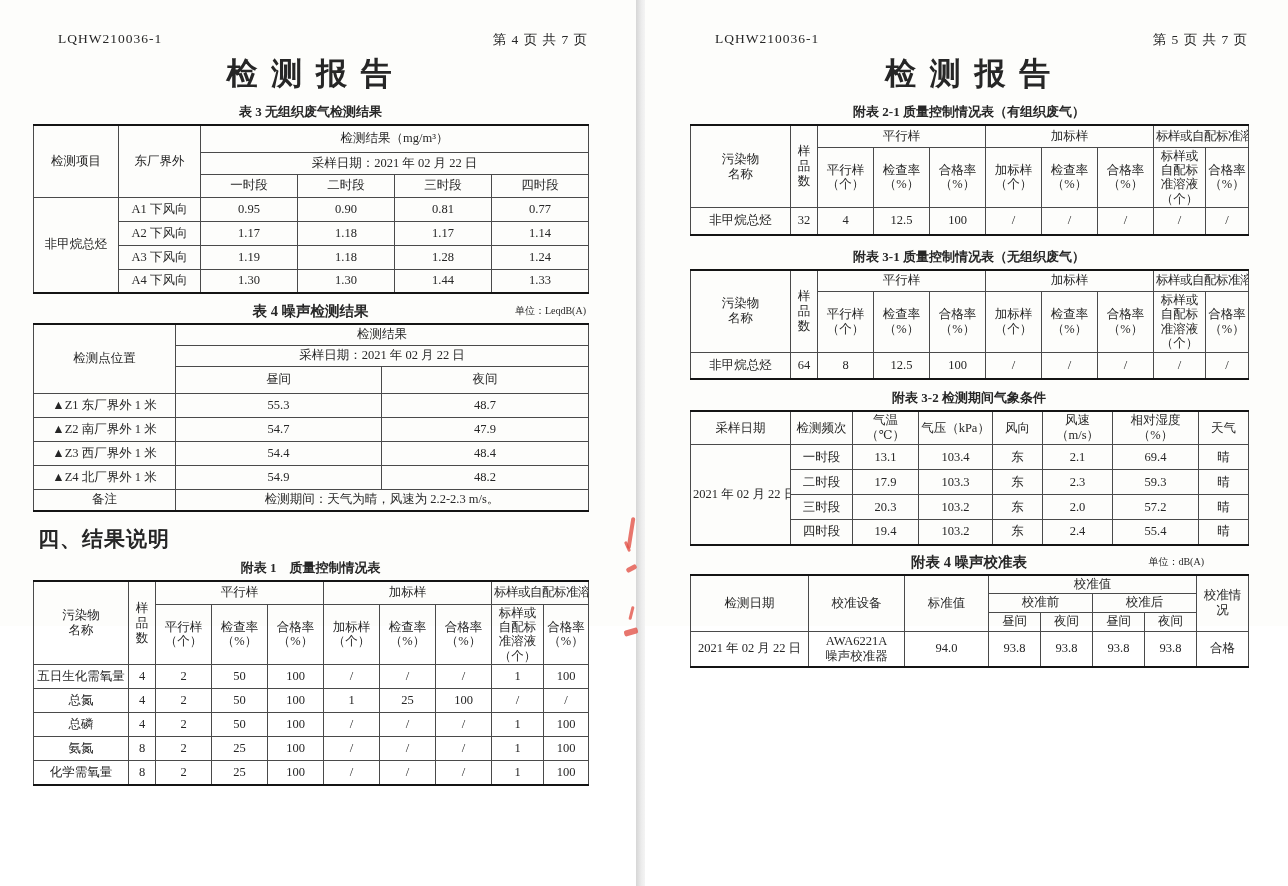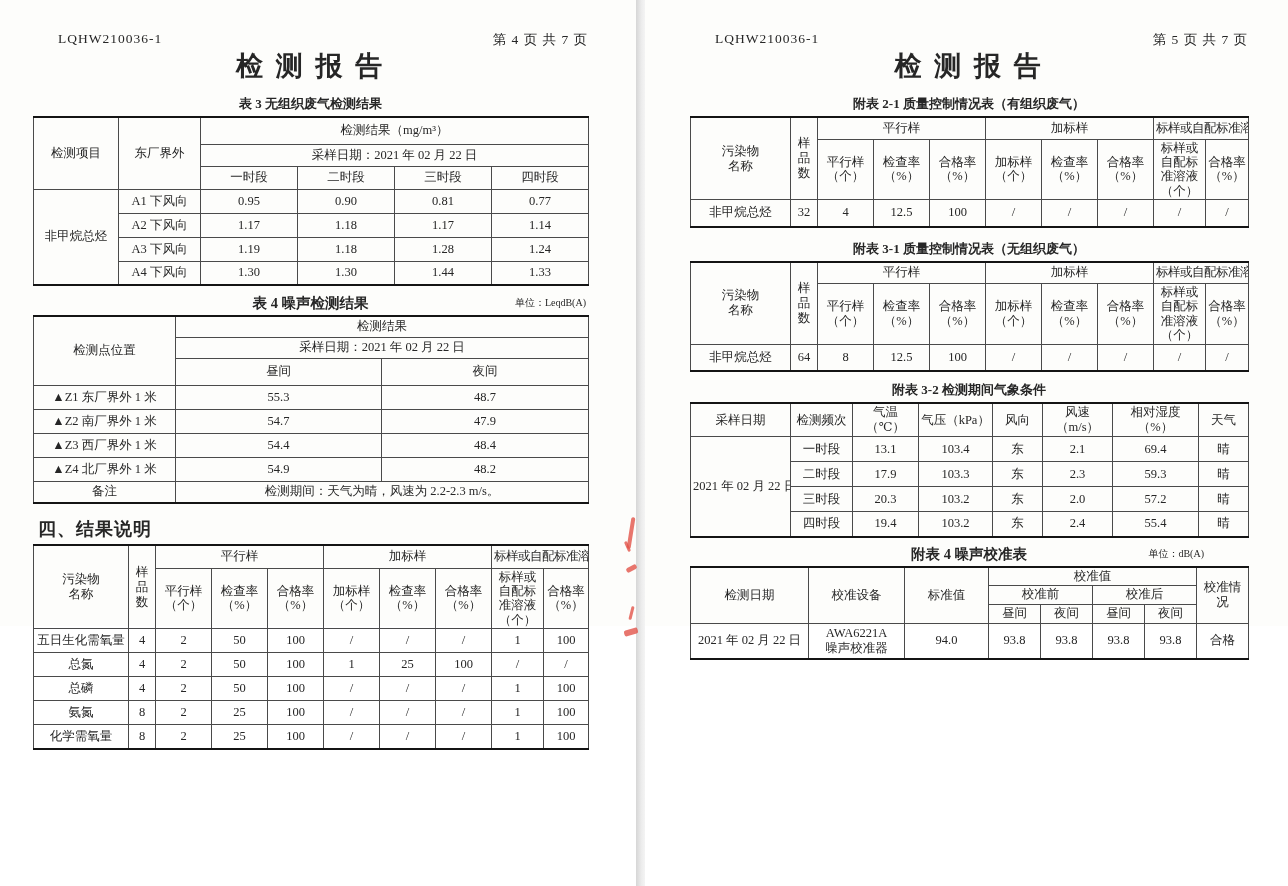--- a/index.html
+++ b/index.html
@@ -16,21 +16,21 @@
   .page-right { left:645px; width:643px; }
   .gutter {
     position:absolute; left:636px; top:0; width:9px; height:886px;
     background:linear-gradient(to right,#d6d6d6,#ececec 60%,#f4f4f4);
   }
   .content-l { margin-left:33px; width:555px; }
   .content-r { margin-left:45px; width:558px; }
 
   .doc-header { display:flex; justify-content:space-between; padding-top:31px; font-size:13.5px; letter-spacing:1px; }
   .doc-header .num { margin-left:25px; }
-  .report-title { text-align:center; font-size:27px; font-weight:bold; letter-spacing:3px; margin-top:0; line-height:34px; }
+  .report-title { text-align:center; font-size:31px; font-weight:bold; letter-spacing:3px; margin-top:8px; line-height:34px; }
 
   .tbl-caption { text-align:center; font-weight:bold; font-size:13px; margin-top:12px; margin-bottom:3px; line-height:18px; }
   .caption-row { position:relative; text-align:center; font-weight:bold; font-size:14.5px; margin-top:8px; line-height:18px; height:18px; }
   .caption-row .unit { position:absolute; right:2px; bottom:0; font-weight:normal; font-size:10px; }
   .caption-row .unit-in { right:44px; }
 
   table.tbl { border-collapse:collapse; table-layout:fixed; width:555px; margin-top:3px;
               border-top:2px solid #141414; border-bottom:2px solid #141414; }
   .content-r table.tbl { width:558px; }
   table.tbl td {
@@ -39,21 +39,21 @@
   }
   td.left { text-align:left; padding-left:10px; }
   td.tight { font-size:11.5px; letter-spacing:-0.5px; white-space:nowrap; }
   td.nowrap { white-space:nowrap; }
   .preline { white-space:pre-line; }
 
   tr.h18 td{height:18px} tr.h19 td{height:19px} tr.h21 td{height:21px} tr.h22 td{height:22px}
   tr.h23 td{height:23px} tr.h24 td{height:24px} tr.h25 td{height:25px} tr.h27 td{height:27px}
   tr.h36 td{height:36px} tr.h44 td{height:44px; line-height:1.15;}
 
-  .section-heading { font-size:18px; font-weight:bold; margin-top:13px; margin-left:5px; letter-spacing:1px; }
+  .section-heading { font-size:21px; font-weight:bold; margin-top:13px; margin-left:5px; letter-spacing:1px; }
 
   .redmark { position:absolute; background:#e2544a; opacity:.8; }
 </style>
 </head>
 <body>
 
 <div class="page page-left">
   <div class="content-l">
     <div class="doc-header">
       <span class="num">LQHW210036-1</span>
@@ -163,20 +163,21 @@
         </tr>
         <tr class="h22">
           <td>备注</td>
           <td colspan="2" class="left">检测期间：天气为晴，风速为 2.2-2.3 m/s。</td>
         </tr>
       </tbody>
     </table>
 
     <div class="section-heading">四、结果说明</div>
 
+    <div class="tbl-caption" style="margin-top:6px">附表 1　质量控制情况表</div>
     <table class="tbl">
       <colgroup>
           <col style="width:95px">
           <col style="width:27px">
           <col style="width:56px">
           <col style="width:56px">
           <col style="width:56px">
           <col style="width:56px">
           <col style="width:56px">
           <col style="width:56px">

